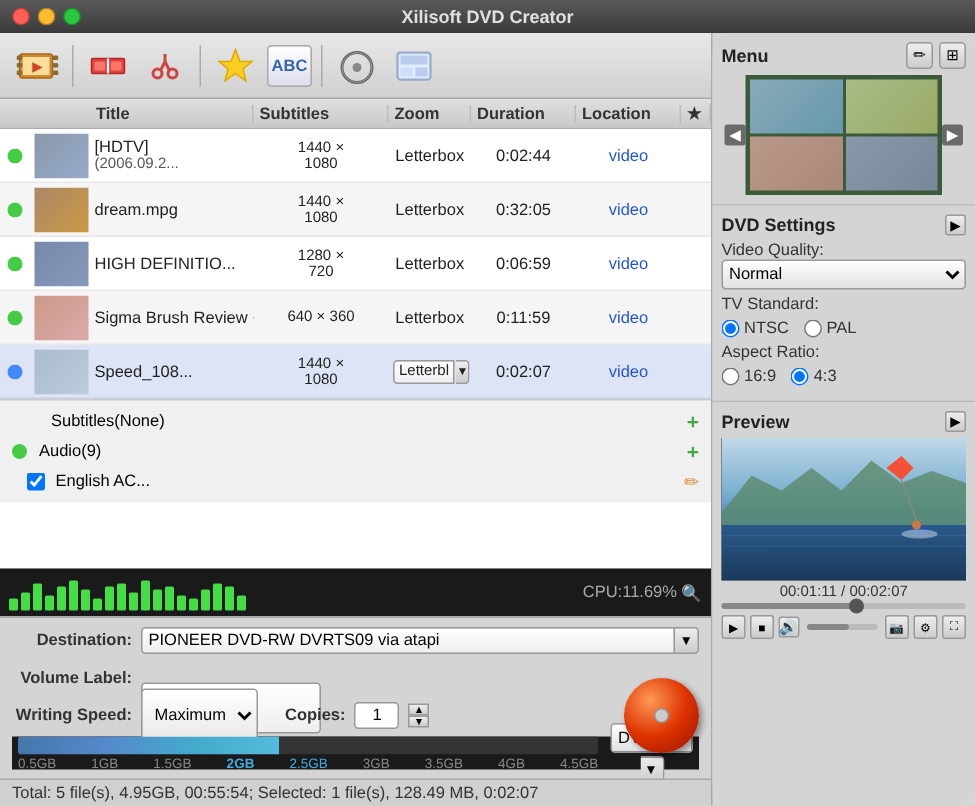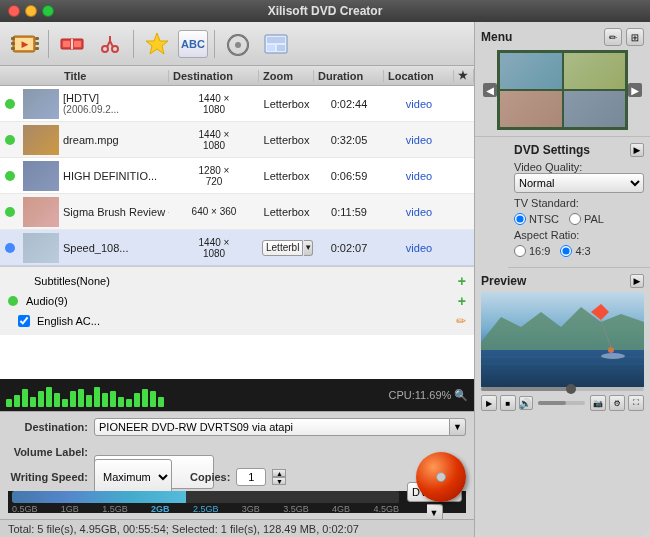--- a/index.html
+++ b/index.html
@@ -325,21 +325,20 @@
       font-size: 10px;
       border-radius: 2px;
     }
     .nav-left { left: 2px; }
     .nav-right { right: 2px; }
 
     
     .dvd-settings-section {
       padding: 6px;
       border-bottom: 1px solid #bbb;
-      margin-left: 33px;
     }
     .settings-row {
       display: flex;
       align-items: center;
       justify-content: space-between;
       margin-bottom: 4px;
     }
     .settings-label {
       font-size: 11px;
       color: #333;
@@ -641,21 +640,21 @@
           <rect x="15" y="15" width="8" height="6" fill="#bbccee"></rect>
         </svg>
       </button>
     </div>
 
     <div class="file-list-container">
       <div class="file-list-header">
         <div class="file-list-header-cell"></div>
         <div class="file-list-header-cell"></div>
         <div class="file-list-header-cell">Title</div>
-        <div class="file-list-header-cell">Destination</div>
+        <div class="file-list-header-cell">Subtitles</div>
         <div class="file-list-header-cell">Zoom</div>
         <div class="file-list-header-cell">Duration</div>
         <div class="file-list-header-cell">Location</div>
         <div class="file-list-header-cell">★</div>
       </div>
 
       <div class="file-row">
         <div class="file-cell">
           <div class="green-dot"></div>
         </div>
@@ -985,20 +984,23 @@
 
           <line x1="120" y1="28" x2="130" y2="55" stroke="#888" stroke-width="0.8"></line>
 
           <ellipse cx="132" cy="62" rx="8" ry="3" fill="#2255aa" opacity="0.8"></ellipse>
           <circle cx="130" cy="58" r="3" fill="#cc7744"></circle>
 
           <ellipse cx="132" cy="64" rx="12" ry="3" fill="white" opacity="0.4"></ellipse>
         </svg>
       </div>
 
+      <div class="preview-time">
+        <span>00:01:11</span><span> / </span><span>00:02:07</span>
+      </div>
 
       <div class="preview-progress">
         <div class="preview-progress-fill"></div>
         <div class="preview-progress-thumb"></div>
       </div>
 
       <div class="preview-controls">
         <div class="preview-ctrl-btn">▶</div>
         <div class="preview-ctrl-btn">■</div>
         <div style="width:14px;height:14px;border:1px solid #999;border-radius:2px;background:linear-gradient(to bottom,#eee,#ccc);display:flex;align-items:center;justify-content:center;cursor:pointer;font-size:10px;">🔊</div>

